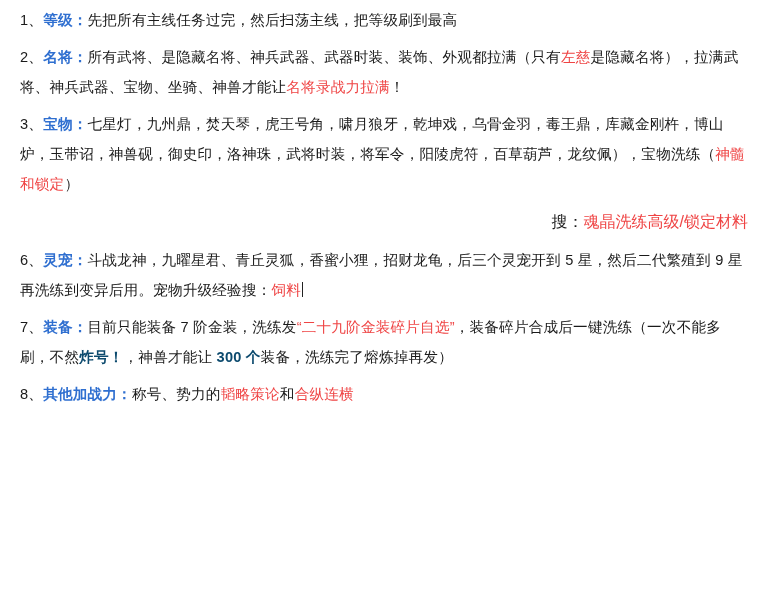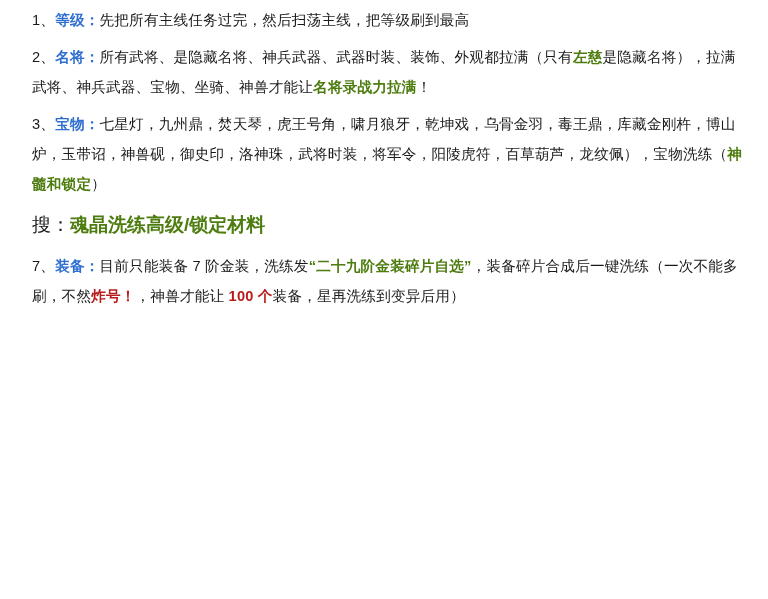--- a/index.html
+++ b/index.html
@@ -11,49 +11,50 @@
     width: 768px;
     height: 599px;
     font-family: "Liberation Sans", sans-serif;
     color: #1a1a1a;
     overflow: hidden;
   }
   .page {
     width: 768px;
     height: 579px;
     box-sizing: border-box;
-    padding: 6px 20px 0 32px;
+    padding: 6px 20px 0 20px;
   }
   .item {
     font-size: 14.6px;
     line-height: 2.05;
     margin: 0 0 7px 0;
     text-align: left;
     letter-spacing: 0.2px;
   }
   .num {
     color: #1a1a1a;
     font-weight: normal;
   }
   .label {
     color: #2f6fd0;
     font-weight: bold;
   }
   .orange {
-    color: #4d7c0f;
-    font-weight: bold;
+    color: #ef4444;
+    font-weight: normal;
   }
   .red {
-    color: #b91c1c;
+    color: #0c4a6e;
     font-weight: bold;
   }
   .search-line {
-    font-size: 19px;
+    font-size: 16px;
     line-height: 2.05;
     margin: 0 0 7px 0;
+    text-align: right;
   }
   .caret {
     display: inline-block;
     width: 1px;
     height: 15px;
     background: #222;
     vertical-align: -2px;
     margin-left: 1px;
   }
   .txt { white-space: normal; }
@@ -74,19 +75,25 @@
   <p class="item" id="item-2">
     <span class="num">3、</span><span class="label">宝物</span><span class="label">：</span><span class="txt"><span>七星灯，九州鼎，焚天琴，虎王号角，啸月狼牙，乾坤戏，乌骨金羽，毒王鼎，库藏金刚杵，博山炉，玉带诏，神兽砚，御史印，洛神珠，武将时装，将军令，阳陵虎符，百草葫芦，龙纹佩），宝物洗练（</span><span class="orange">神髓和锁定</span><span>）</span></span>
   </p>
 
   <p class="search-line">
     <span>搜：</span><span class="orange">魂晶洗练高级/锁定材料</span>
   </p>
 
 
 
+  <p class="item" id="item-5">
+    <span class="num">6、</span><span class="label">灵宠</span><span class="label">：</span><span class="txt"><span>斗战龙神，九曜星君、青丘灵狐，香蜜小狸，招财龙龟，后三个灵宠开到 5 星，然后二代繁殖到 9 星再洗练到变异后用。宠物升级经验搜：</span><span class="orange">饲料</span><span class="caret"></span></span>
+  </p>
 
   <p class="item" id="item-6">
-    <span class="num">7、</span><span class="label">装备</span><span class="label">：</span><span class="txt"><span>目前只能装备 7 阶金装，洗练发</span><span class="orange">“二十九阶金装碎片自选”</span><span>，装备碎片合成后一键洗练（一次不能多刷，</span><span>不然</span><span class="red">炸号！</span><span>，神兽才能让 </span><span class="red">100 个</span><span>装备，星再洗练到变异后用）</span></span>
+    <span class="num">7、</span><span class="label">装备</span><span class="label">：</span><span class="txt"><span>目前只能装备 7 阶金装，洗练发</span><span class="orange">“二十九阶金装碎片自选”</span><span>，装备碎片合成后一键洗练（一次不能多刷，</span><span>不然</span><span class="red">炸号！</span><span>，神兽才能让 </span><span class="red">300 个</span><span>装备，洗练完了熔炼掉再发）</span></span>
   </p>
 
+  <p class="item" id="item-7">
+    <span class="num">8、</span><span class="label">其他加战力</span><span class="label">：</span><span class="txt"><span>称号、势力的</span><span class="orange">韬略策论</span><span>和</span><span class="orange">合纵连横</span></span>
+  </p>
 
 </div>
 
 </body></html>

